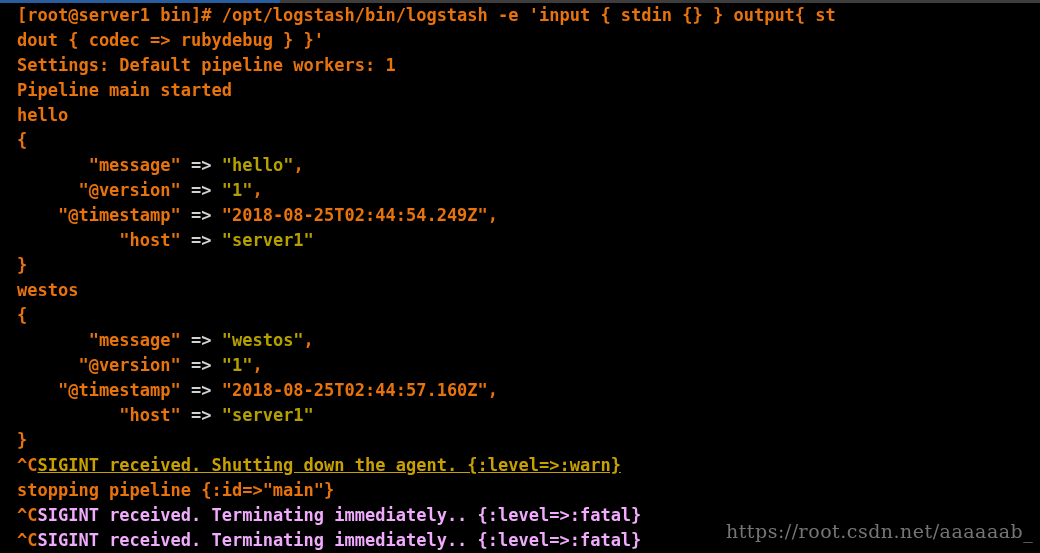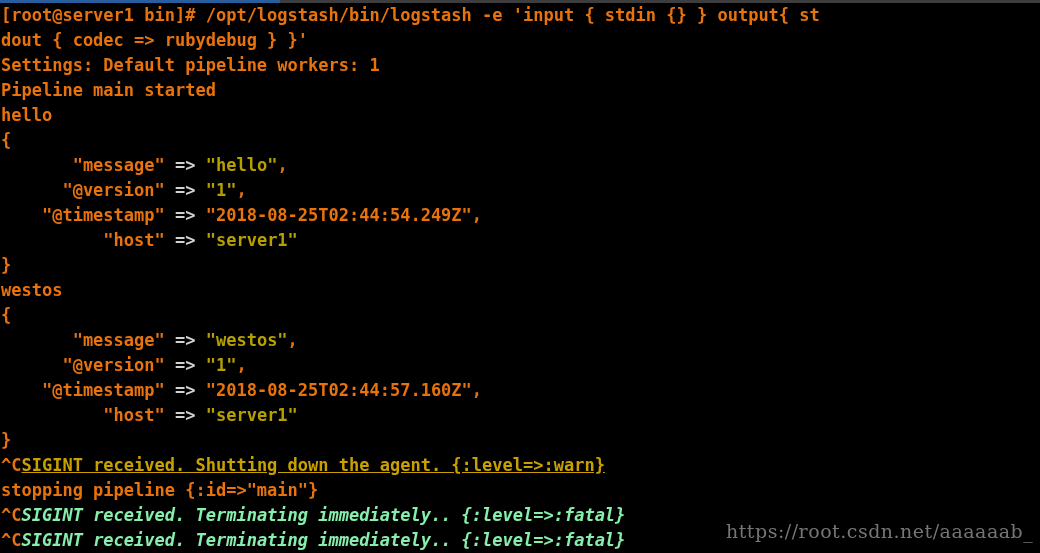--- a/index.html
+++ b/index.html
@@ -31,35 +31,35 @@
     position: absolute;
     top: 0; left: 0;
     width: 280px;
     height: 3px;
     background: #2a5d9e;
   }
   .screen {
     position: absolute;
     top: 3px; left: 0;
     width: 1040px;
-    padding-left: 1px;
+    padding-left: 17px;
     box-sizing: border-box;
     white-space: pre;
   }
   .line {
     height: 25px;
     white-space: pre;
     overflow: visible;
   }
   
   .c-orange { color: #e8730c; }
   .c-olive  { color: #b5a000; }
   .c-grey   { color: #d2d2d2; }
   .c-yellow { color: #c8a000; text-decoration: underline; }
-  .c-red    { color: #86efac; font-style: italic; }
+  .c-red    { color: #f0abfc; }
 
   .watermark {
     position: absolute;
     left: 726px;
     top: 519px;
     font-family: "DejaVu Serif", "Liberation Serif", serif;
     font-size: 19px;
     font-weight: normal;
     letter-spacing: 0.5px;
     color: #8a8a8a;

